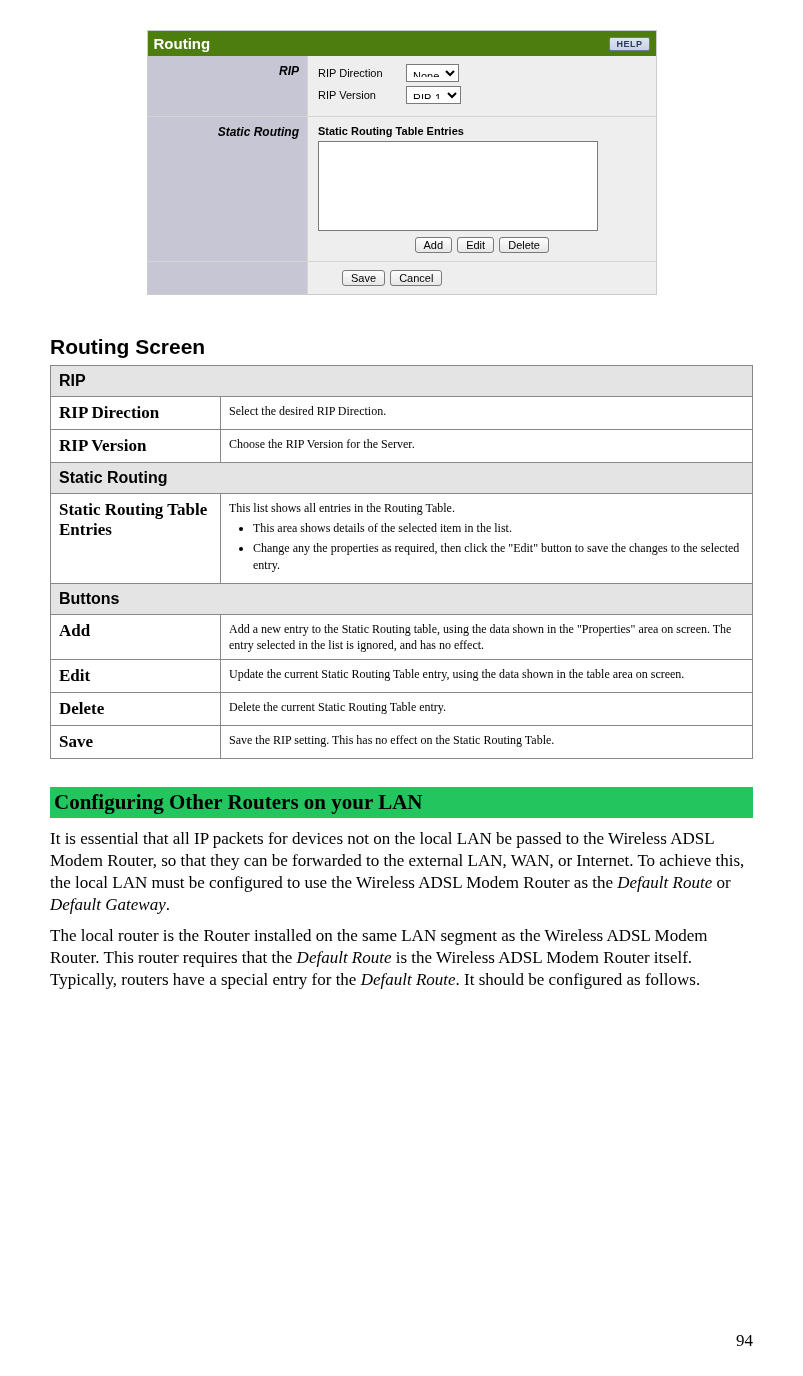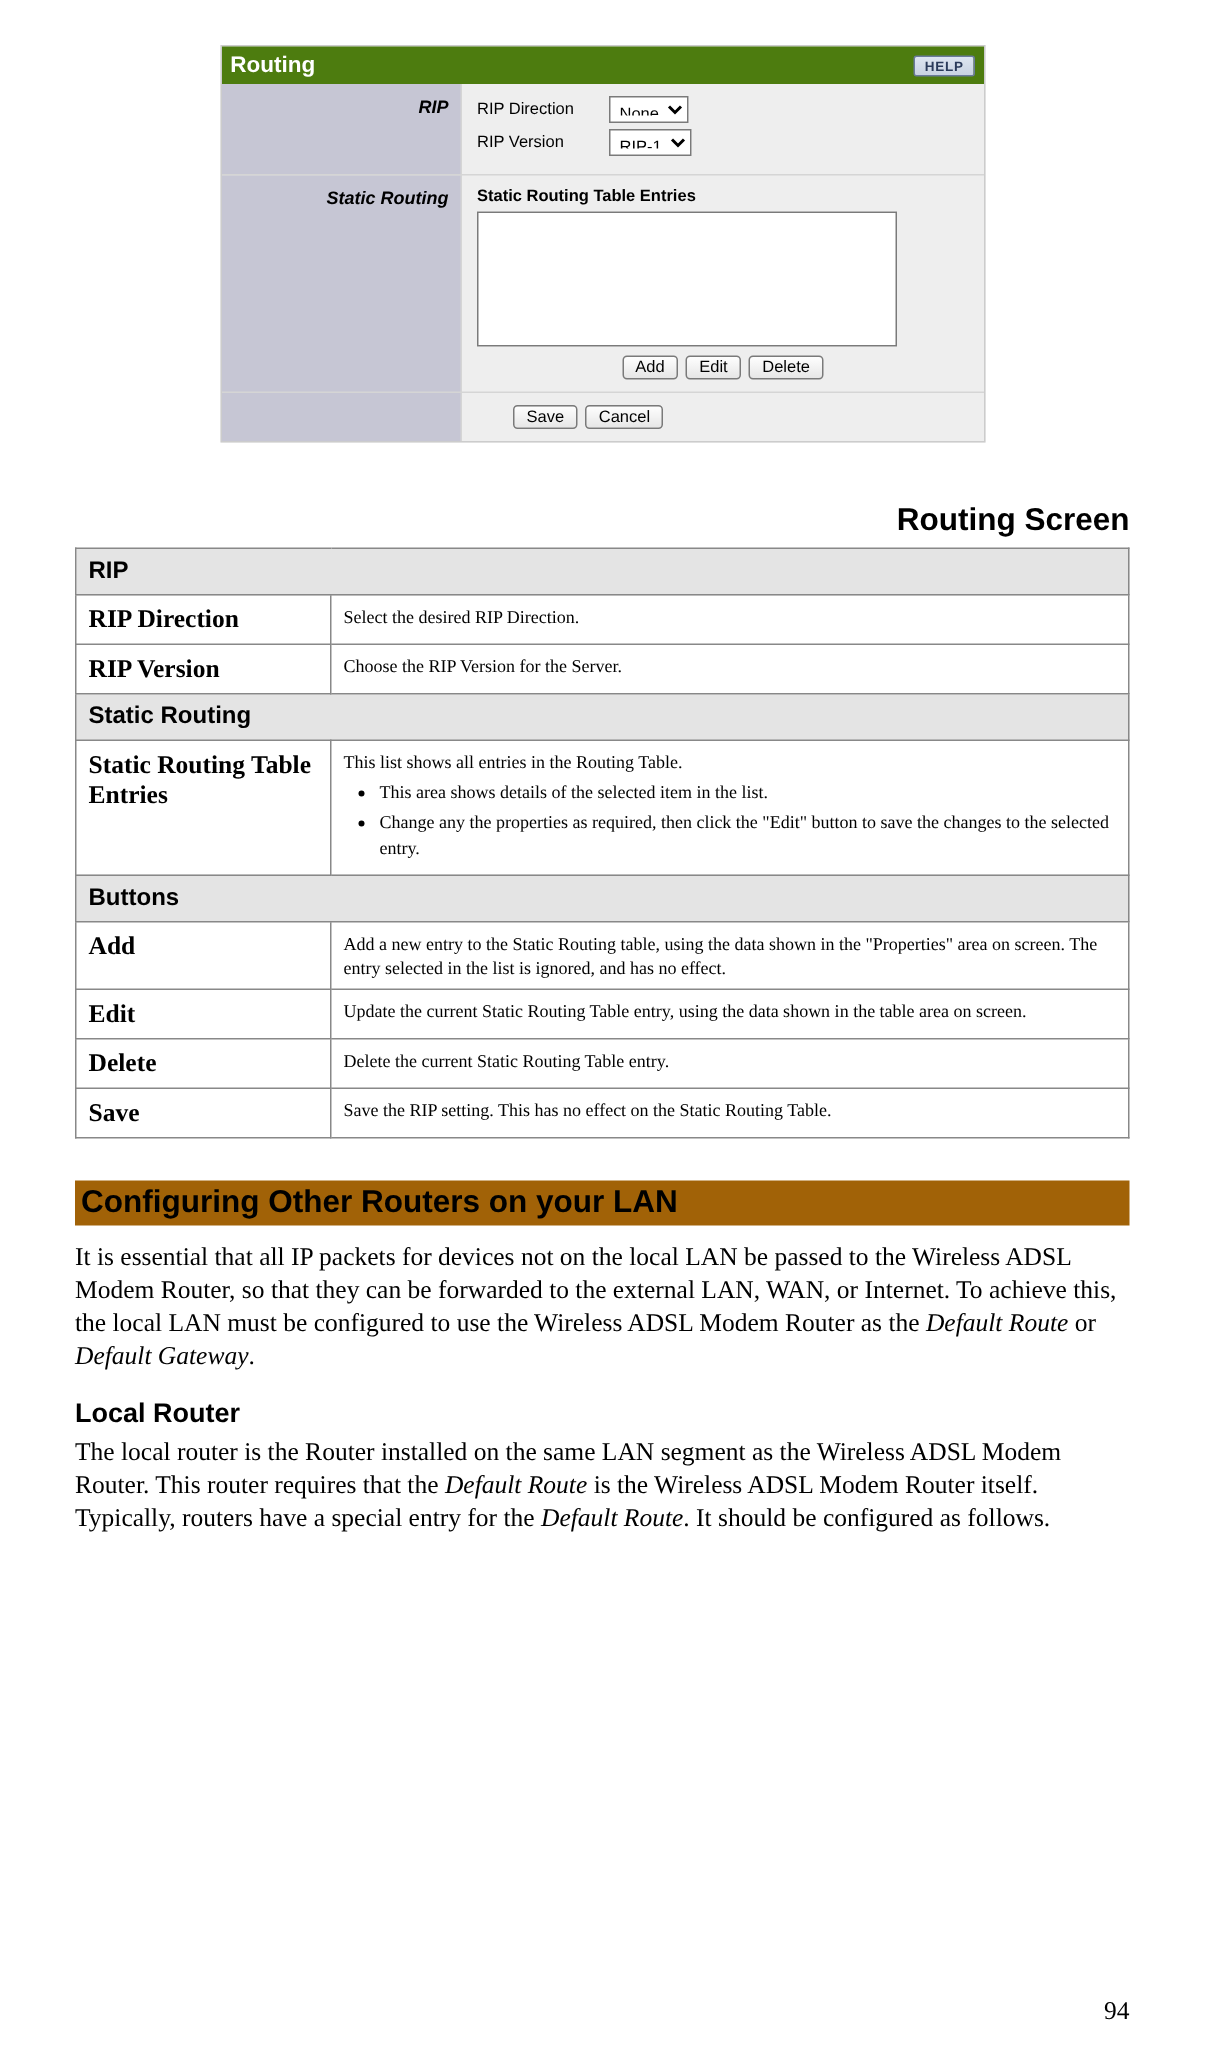--- a/index.html
+++ b/index.html
@@ -107,27 +107,26 @@
     margin: 0 1px;
     color: #000;
   }
   .footrow td { border-bottom: none; padding-left: 33px; }
   
   .section-title {
     font-family: Arial, Helvetica, sans-serif;
     font-weight: bold;
     font-size: 21px;
     margin: 12px 0 6px 0;
-    text-align: right;
   }
   .section-title-grey {
-    font-family: Liberation Sans, sans-serif;
+    font-family: Liberation Serif, serif;
     font-weight: bold;
     font-size: 21px;
-    background: #a16207;
+    background: #22c55e;
     padding: 3px 4px;
     margin: 28px 0 10px 0;
   }
   .sub-title {
     font-family: Arial, Helvetica, sans-serif;
     font-weight: bold;
     font-size: 18px;
     margin: 16px 0 4px 0;
   }
   
@@ -269,19 +268,18 @@
       <td class="desc-val">Save the RIP setting. This has no effect on the Static Routing Table.</td>
     </tr>
   </tbody>
     </table>
 
   <div class="section-title-grey">Configuring Other Routers on your LAN</div>
   <p class="para">
     <span>It is essential that all IP packets for devices not on the local LAN be passed to the Wireless ADSL Modem Router, so that they can be forwarded to the external LAN, WAN, or Internet. To achieve this, the local LAN must be configured to use the Wireless ADSL Modem Router as the </span><em>Default Route</em><span> or </span><em>Default Gateway</em><span>.</span>
   </p>
 
-  <div class="sub-title">Local Router</div>
   <p class="para">
     <span>The local router is the Router installed on the same LAN segment as the Wireless ADSL Modem Router. This router requires that the </span><em>Default Route</em><span> is the Wireless ADSL Modem Router itself. Typically, routers have a special entry for the </span><em>Default Route</em><span>. It should be configured as follows.</span>
   </p>
 
   <div class="page-num">94</div>
 </div>
 
 </body></html>

